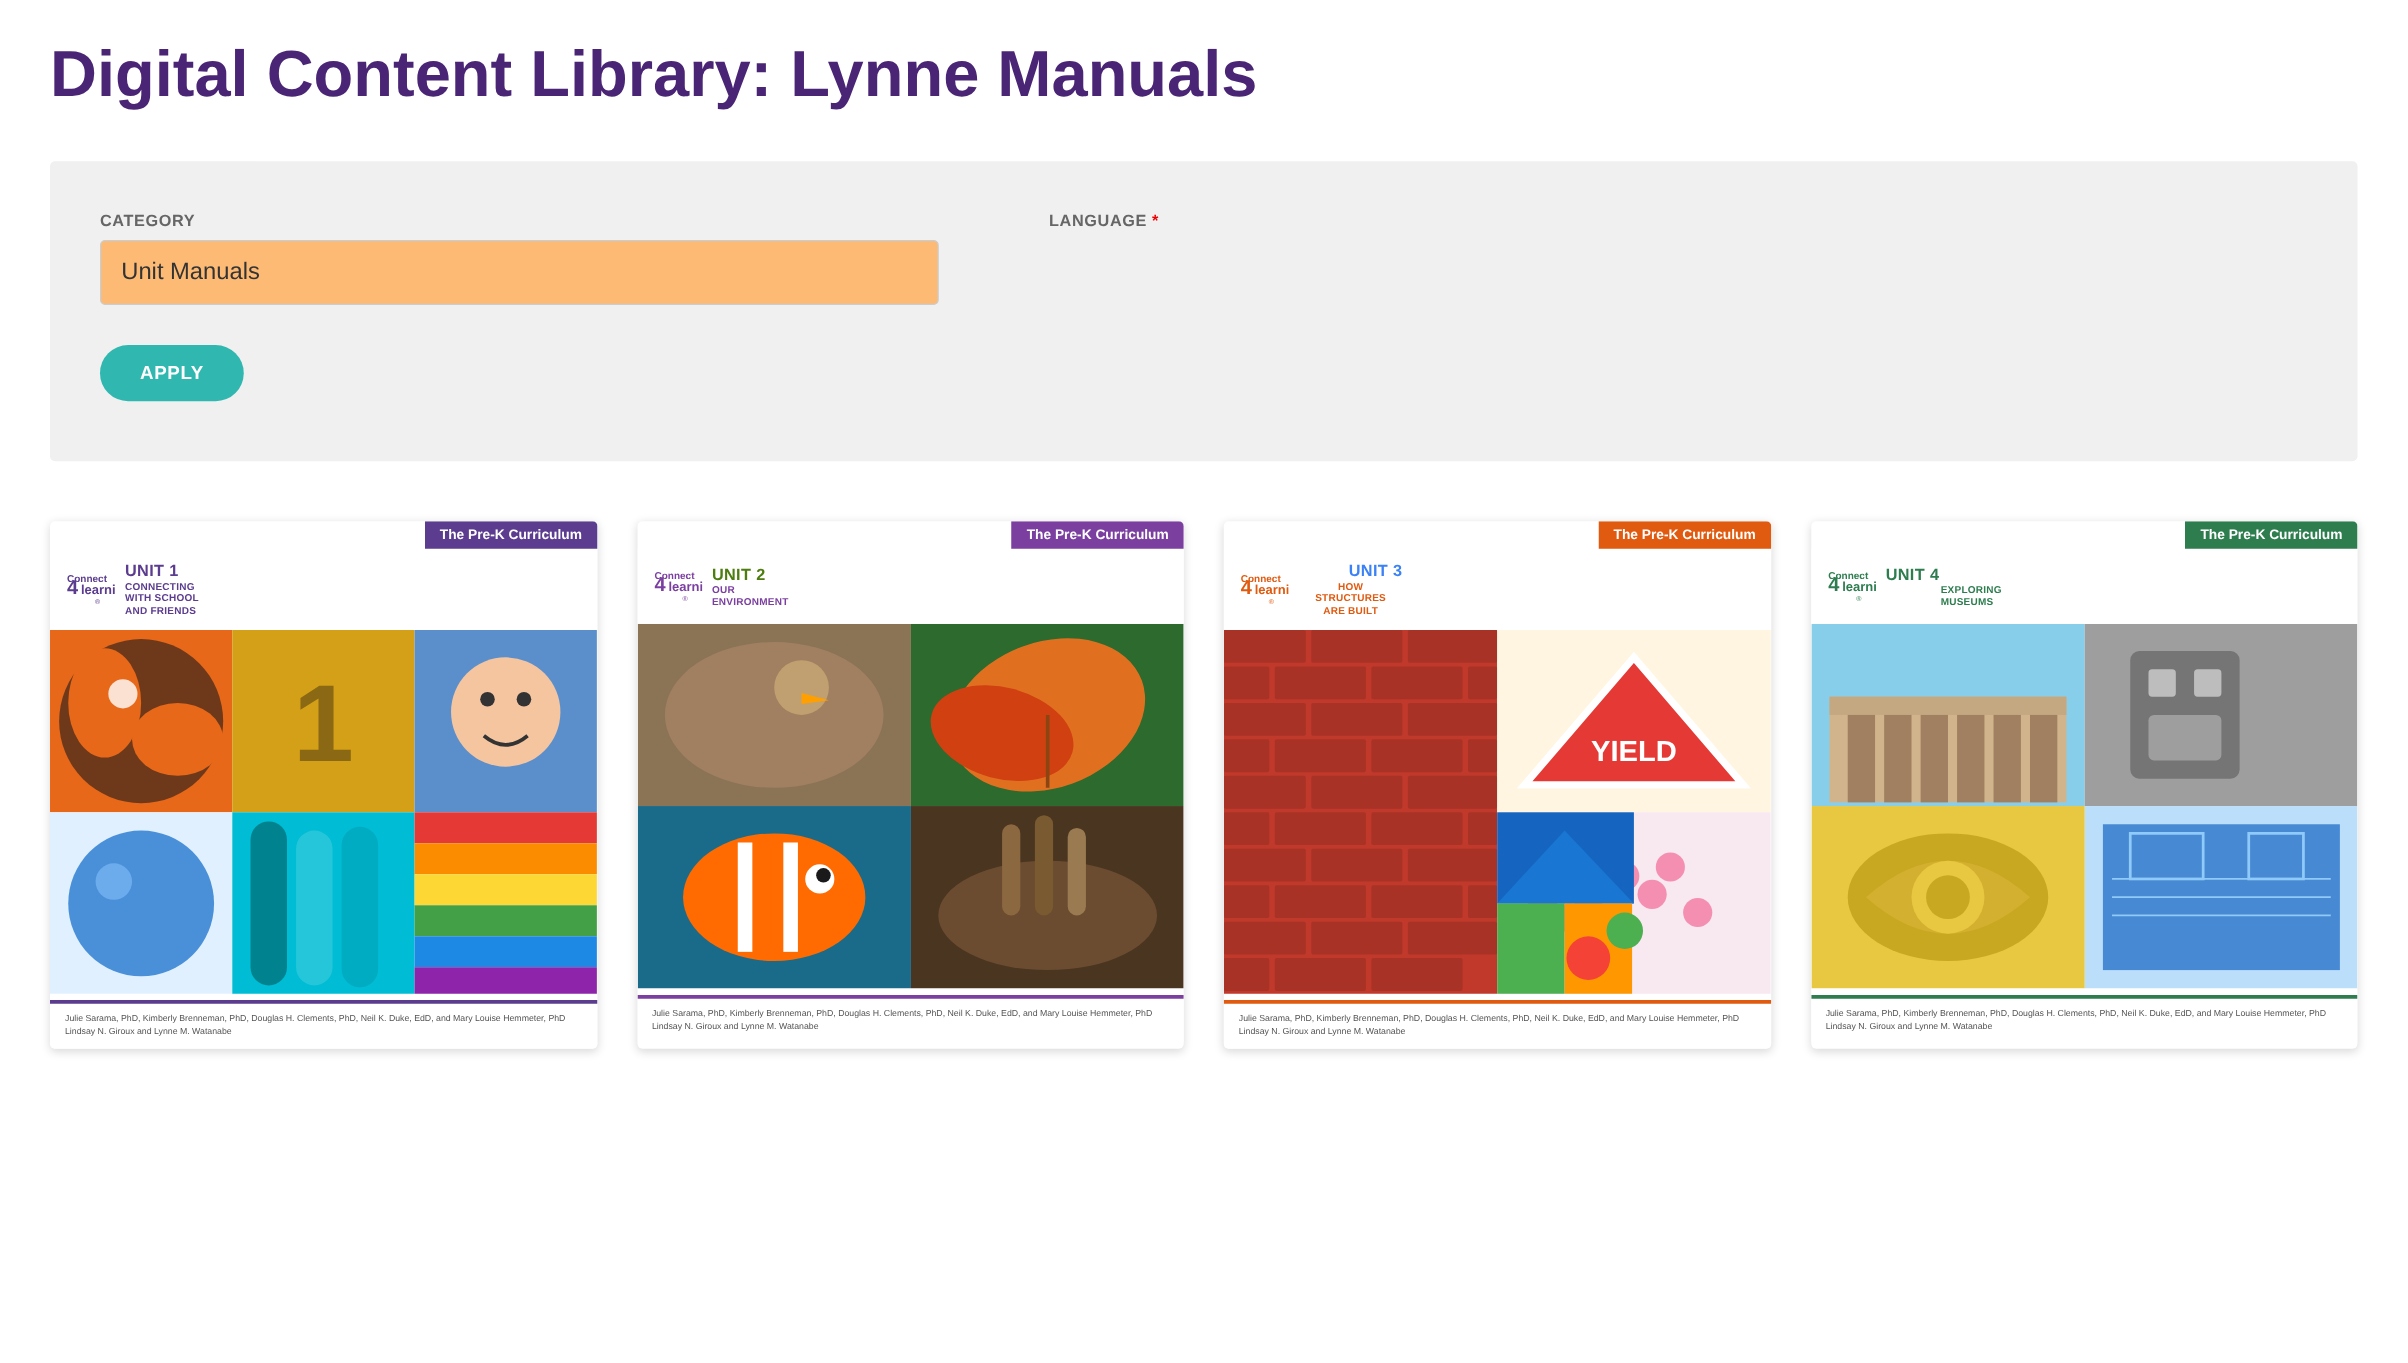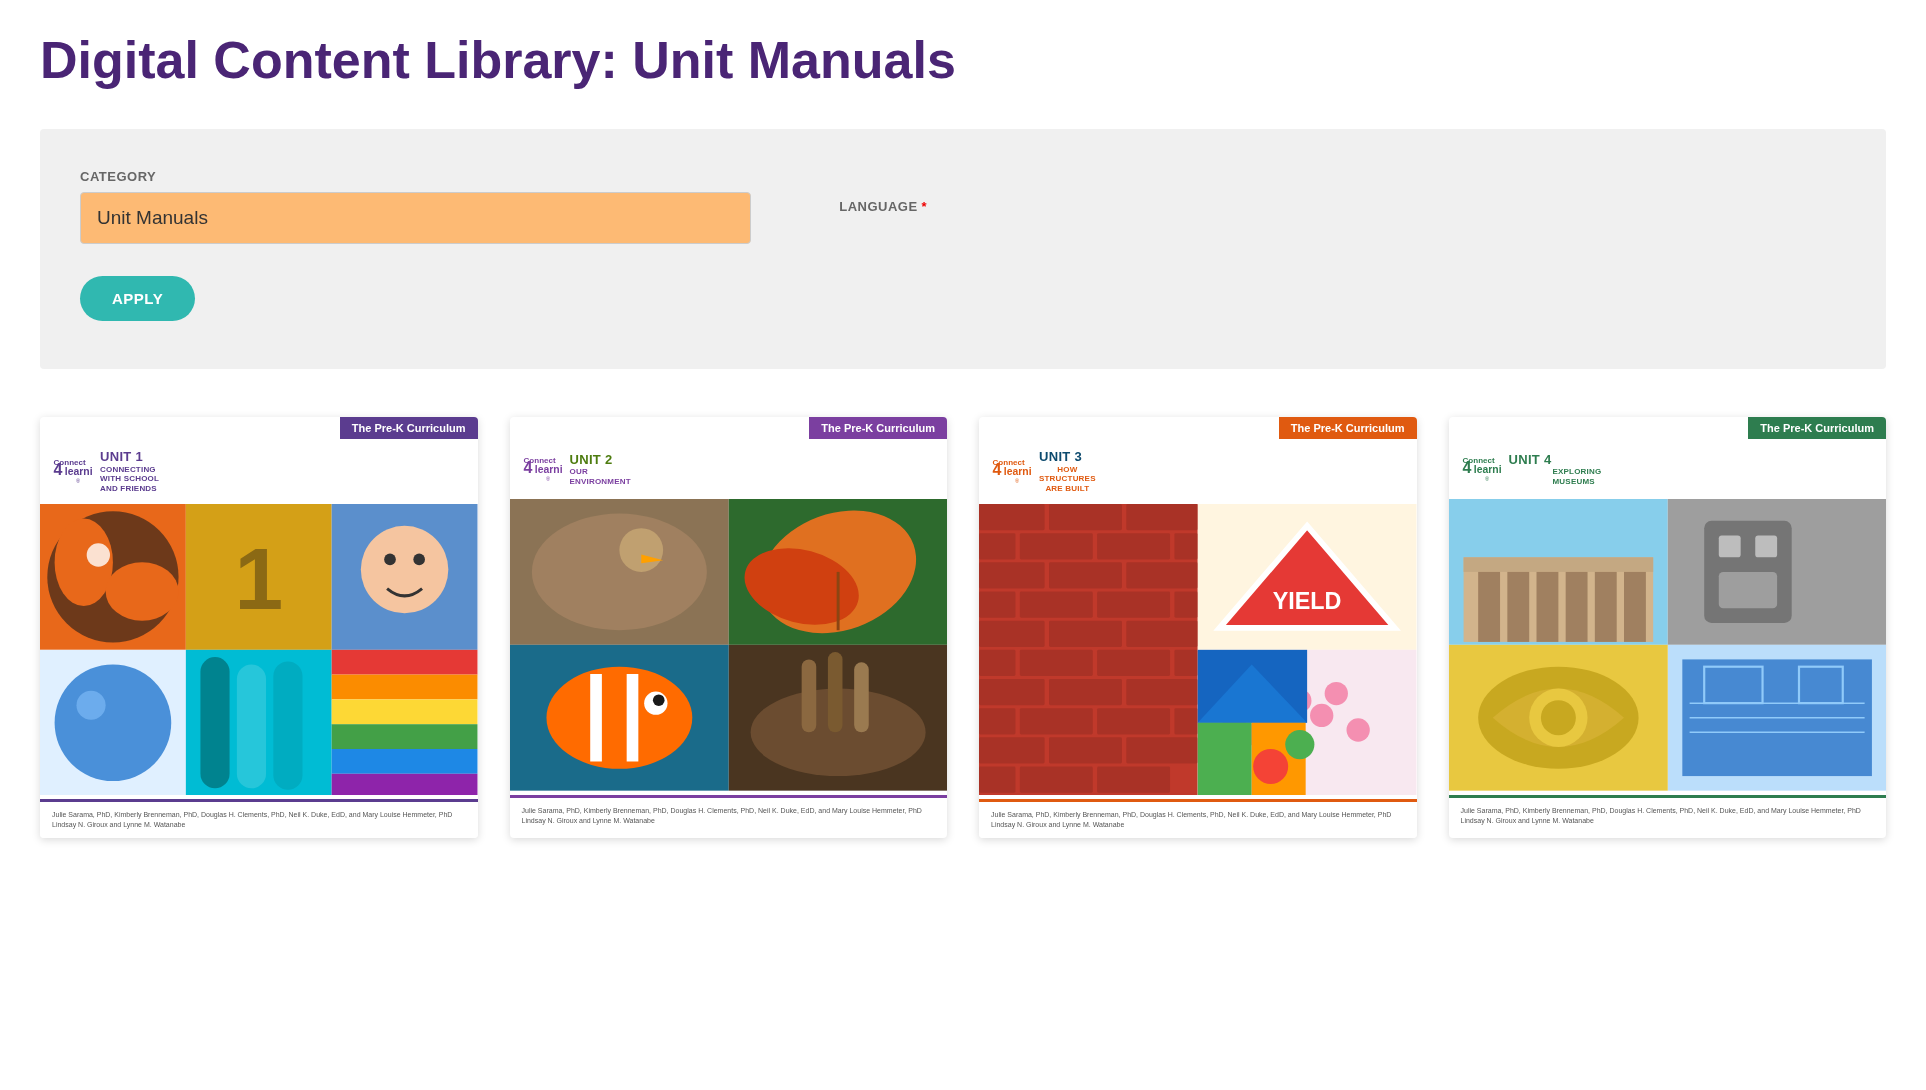--- a/index.html
+++ b/index.html
@@ -25,21 +25,21 @@
     .filter-section {
       background: #f0f0f0;
       padding: 40px 40px 48px 40px;
       border-radius: 4px;
       margin-bottom: 48px;
     }
 
     .filter-row {
       display: flex;
       gap: 88px;
-      align-items: center;
+      align-items: flex-start;
       margin-bottom: 32px;
     }
 
     .filter-group {
       display: flex;
       flex-direction: column;
       gap: 8px;
     }
 
     .filter-group.category {
@@ -199,21 +199,21 @@
 
     .cover-art-container svg {
       width: 100%;
       height: 100%;
     }
   </style>
 </head>
 <body>
 
 <div class="page-container">
-  <h1 class="page-title">Digital Content Library: Unit Manuals</h1>
+  <h1 class="page-title">Digital Content Library: Lynne Manuals</h1>
 
   <div class="filter-section">
     <div class="filter-row">
       <div class="filter-group category">
         <label class="filter-label">CATEGORY</label>
         <input class="filter-input" type="text" value="Unit Manuals" style="">
       </div>
       <div class="filter-group language">
         <label class="filter-label">
           <span>LANGUAGE</span><span class="required">*</span>
@@ -341,21 +341,21 @@
       <div class="book-header">
         <div class="c4l-logo">
           <svg class="c4l-icon" viewBox="0 0 50 50">
             <text x="2" y="18" font-size="10" font-weight="bold" fill="#e05a10" font-family="Arial">Connect</text>
             <text x="2" y="30" font-size="20" font-weight="900" fill="#e05a10" font-family="Arial">4</text>
             <text x="16" y="30" font-size="13" font-weight="bold" fill="#e05a10" font-family="Arial">learning</text>
             <text x="30" y="40" font-size="7" fill="#e05a10" font-family="Arial">®</text>
           </svg>
         </div>
         <div class="unit-info">
-          <span class="unit-number" style="color:#0c4a6e;">UNIT 3</span>
+          <span class="unit-number" style="color:#3b82f6;margin-left:40px;">UNIT 3</span>
           <span class="unit-subtitle" style="color:#e05a10; font-size:8px;text-align:center;">HOW<br>STRUCTURES<br>ARE BUILT</span>
         </div>
       </div>
       <div class="cover-art-container">
         <svg viewBox="0 0 300 200" xmlns="http://www.w3.org/2000/svg">
 
           <rect x="0" y="0" width="150" height="200" fill="#c0392b"></rect>
           <rect x="0" y="0" width="45" height="18" fill="#a93226" rx="1"></rect>
           <rect x="48" y="0" width="50" height="18" fill="#a93226" rx="1"></rect>
           <rect x="101" y="0" width="49" height="18" fill="#a93226" rx="1"></rect>

